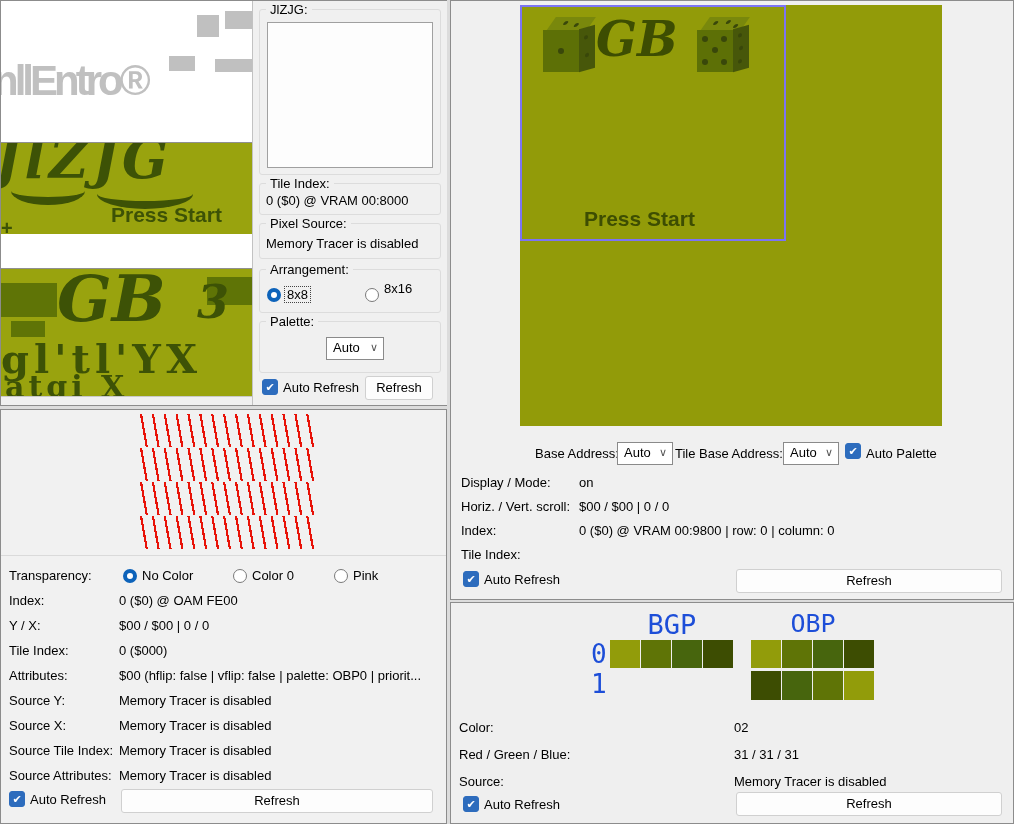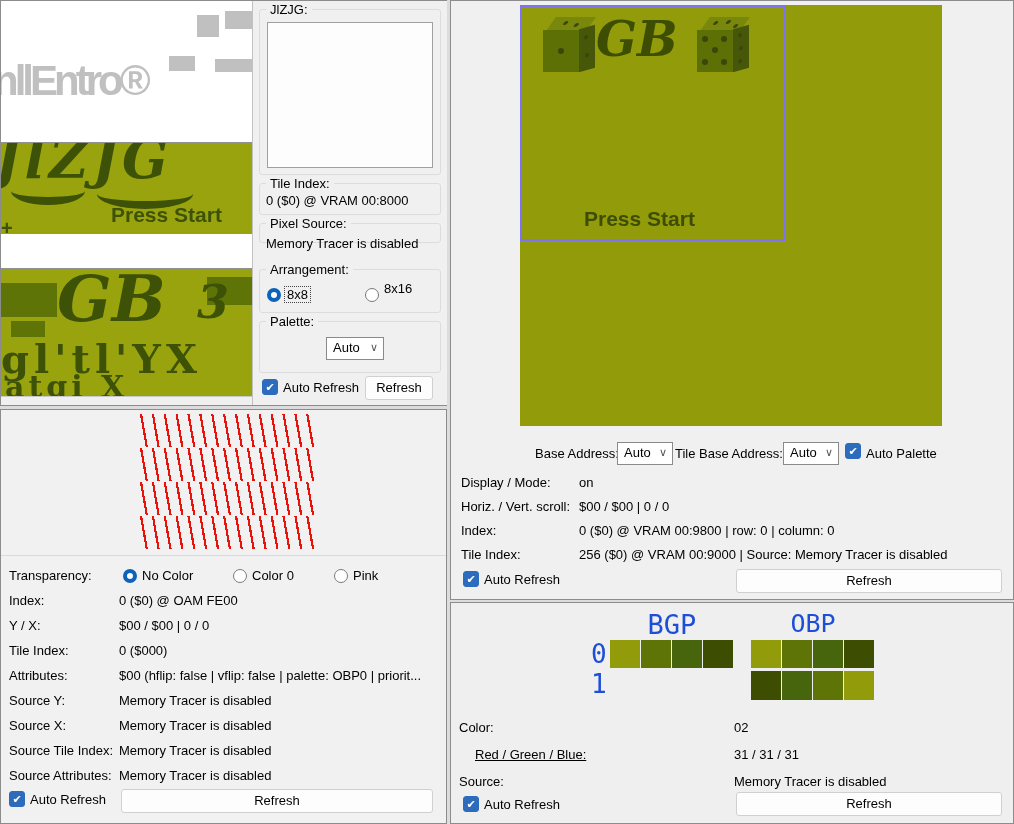--- a/index.html
+++ b/index.html
@@ -113,21 +113,21 @@
       <div class="group" style="left:5px; top:8px; width:182px; height:166px;">
         <div class="gl">JlZJG:</div>
         <div class="abs" style="left:7px; top:12px; width:166px; height:146px; background:#fdfdfd; border:1px solid #a0a0a0;"></div>
       </div>
 
       <div class="group" style="left:5px; top:182px; width:182px; height:32px;">
         <div class="gl">Tile Index:</div>
         <div class="val" style="left:6px; top:9px;">0 ($0) @ VRAM 00:8000</div>
       </div>
 
-      <div class="group" style="left:5px; top:222px; width:182px; height:20px;">
+      <div class="group" style="left:5px; top:222px; width:182px; height:36px;">
         <div class="gl">Pixel Source:</div>
         <div class="val" style="left:6px; top:12px;">Memory Tracer is disabled</div>
       </div>
 
       <div class="group" style="left:5px; top:268px; width:182px; height:44px;">
         <div class="gl">Arrangement:</div>
         <div class="radio sel" style="left:7px; top:18px;"></div>
         <div class="lbl focus-dotted" style="left:25px; top:17px;">8x8</div>
         <div class="radio" style="left:105px; top:18px;"></div>
         <div class="lbl" style="left:124px; top:11px;">8x16</div>
@@ -244,21 +244,20 @@
     <div class="checkbox" style="left:394px; top:442px;">✔</div>
     <div class="lbl" style="left:415px; top:445px;">Auto Palette</div>
 
     <div class="lbl" style="left:10px; top:474px;">Display / Mode:</div>
     <div class="val" style="left:128px; top:474px;">on</div>
     <div class="lbl" style="left:10px; top:498px;">Horiz. / Vert. scroll:</div>
     <div class="val" style="left:128px; top:498px;">$00 / $00 | 0 / 0</div>
     <div class="lbl" style="left:10px; top:522px;">Index:</div>
     <div class="val" style="left:128px; top:522px;">0 ($0) @ VRAM 00:9800 | row: 0 | column: 0</div>
     <div class="lbl" style="left:10px; top:546px;">Tile Index:</div>
-    <div class="val" style="left:128px; top:546px;">256 ($0) @ VRAM 00:9000 | Source: Memory Tracer is disabled</div>
 
     <div class="checkbox" style="left:12px; top:570px;">✔</div>
     <div class="lbl" style="left:33px; top:571px;">Auto Refresh</div>
     <div class="btn" style="left:285px; top:568px; width:266px; height:24px;">Refresh</div>
   </div>
 
   <div class="panel" style="left:450px; top:602px; width:564px; height:222px; background:#efefef;">
 
     <div class="mono-big" style="left:159px; top:6px; width:124px; text-align:center; font-size:27px;">BGP</div>
     <div class="mono-big" style="left:300px; top:6px; width:124px; text-align:center; font-size:25px;">OBP</div>
@@ -280,21 +279,21 @@
     </div>
     <div class="swrow" style="left:300px; top:68px; height:29px;">
       <div class="sw" style="background: rgb(61, 77, 2);"></div>
       <div class="sw" style="background: rgb(71, 101, 13);"></div>
       <div class="sw" style="background: rgb(95, 116, 6);"></div>
       <div class="sw" style="background: rgb(146, 156, 10);"></div>
     </div>
 
     <div class="lbl" style="left:8px; top:117px;">Color:</div>
     <div class="val" style="left:283px; top:117px;">02</div>
-    <div class="lbl" style="left:24px; top:144px;text-decoration:underline;">Red / Green / Blue:</div>
+    <div class="lbl" style="left:8px; top:144px;">Red / Green / Blue:</div>
     <div class="val" style="left:283px; top:144px;">31 / 31 / 31</div>
     <div class="lbl" style="left:8px; top:171px;">Source:</div>
     <div class="val" style="left:283px; top:171px;">Memory Tracer is disabled</div>
 
     <div class="checkbox" style="left:12px; top:193px;">✔</div>
     <div class="lbl" style="left:33px; top:194px;">Auto Refresh</div>
     <div class="btn" style="left:285px; top:189px; width:266px; height:24px;">Refresh</div>
   </div>
 
 </div>

